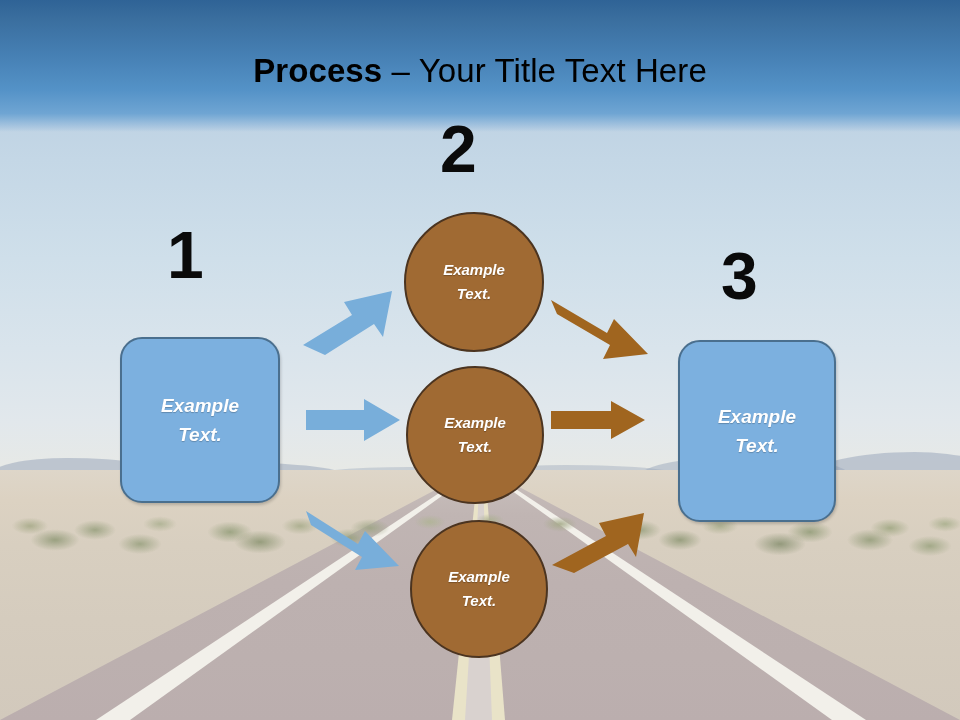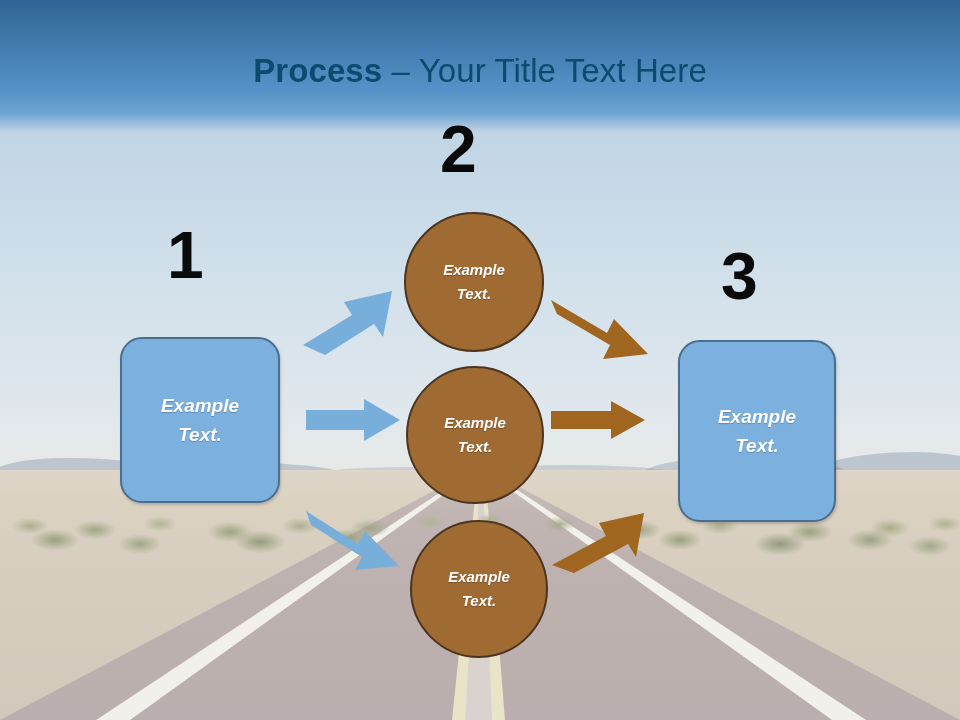--- a/index.html
+++ b/index.html
@@ -152,21 +152,21 @@
   }
 
   
   .title {
     position: absolute;
     left: 0;
     top: 52px;
     width: 960px;
     text-align: center;
     font-size: 33px;
-    color: #0c4a6e;
+    color: #000000;
     letter-spacing: .1px;
     white-space: nowrap;
   }
   .title .t-bold { font-weight: bold; }
   .title .t-norm { font-weight: normal; }
 
   
   .step-num {
     position: absolute;
     font-size: 66px;

